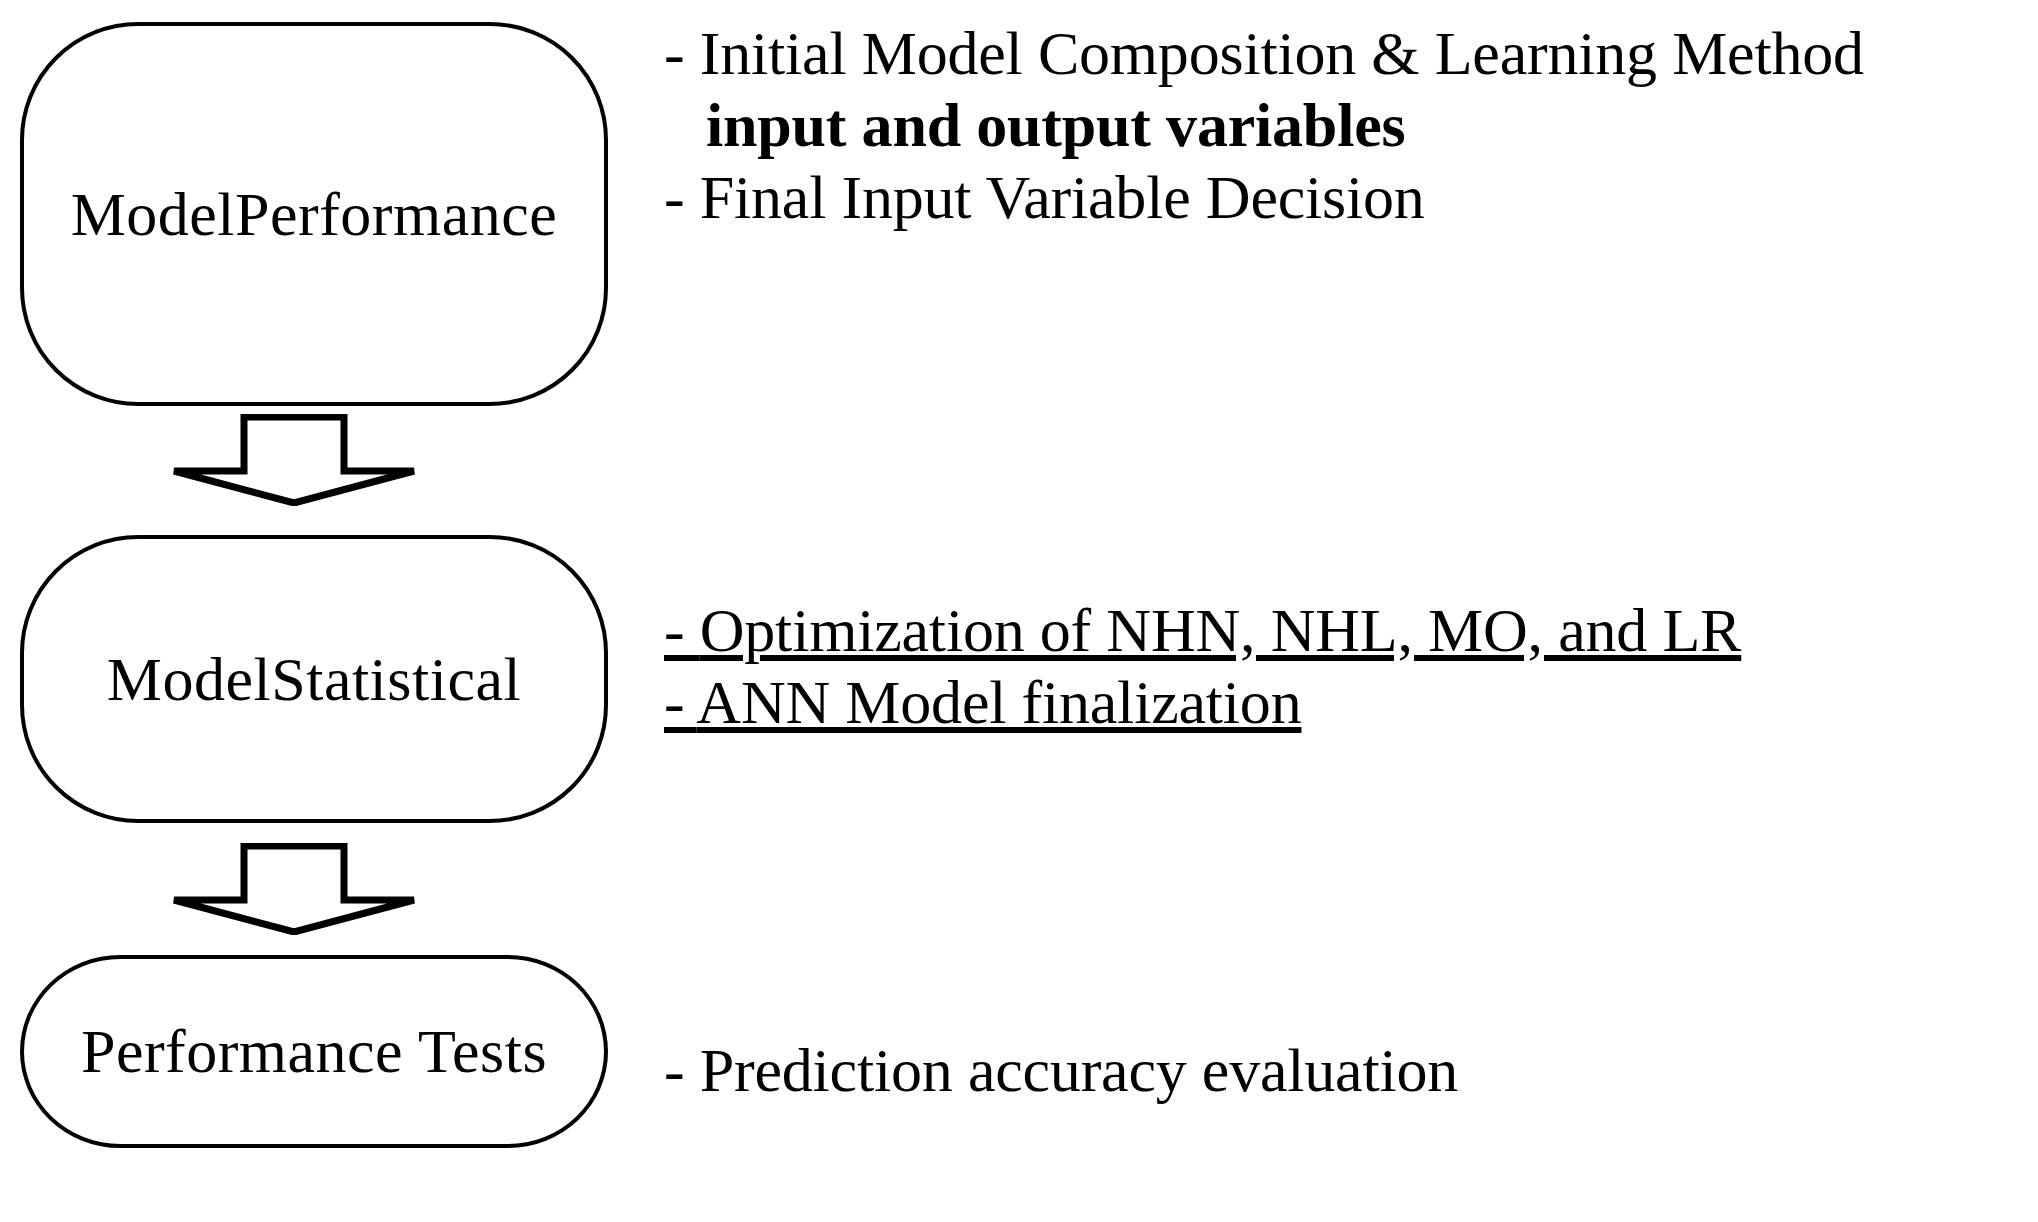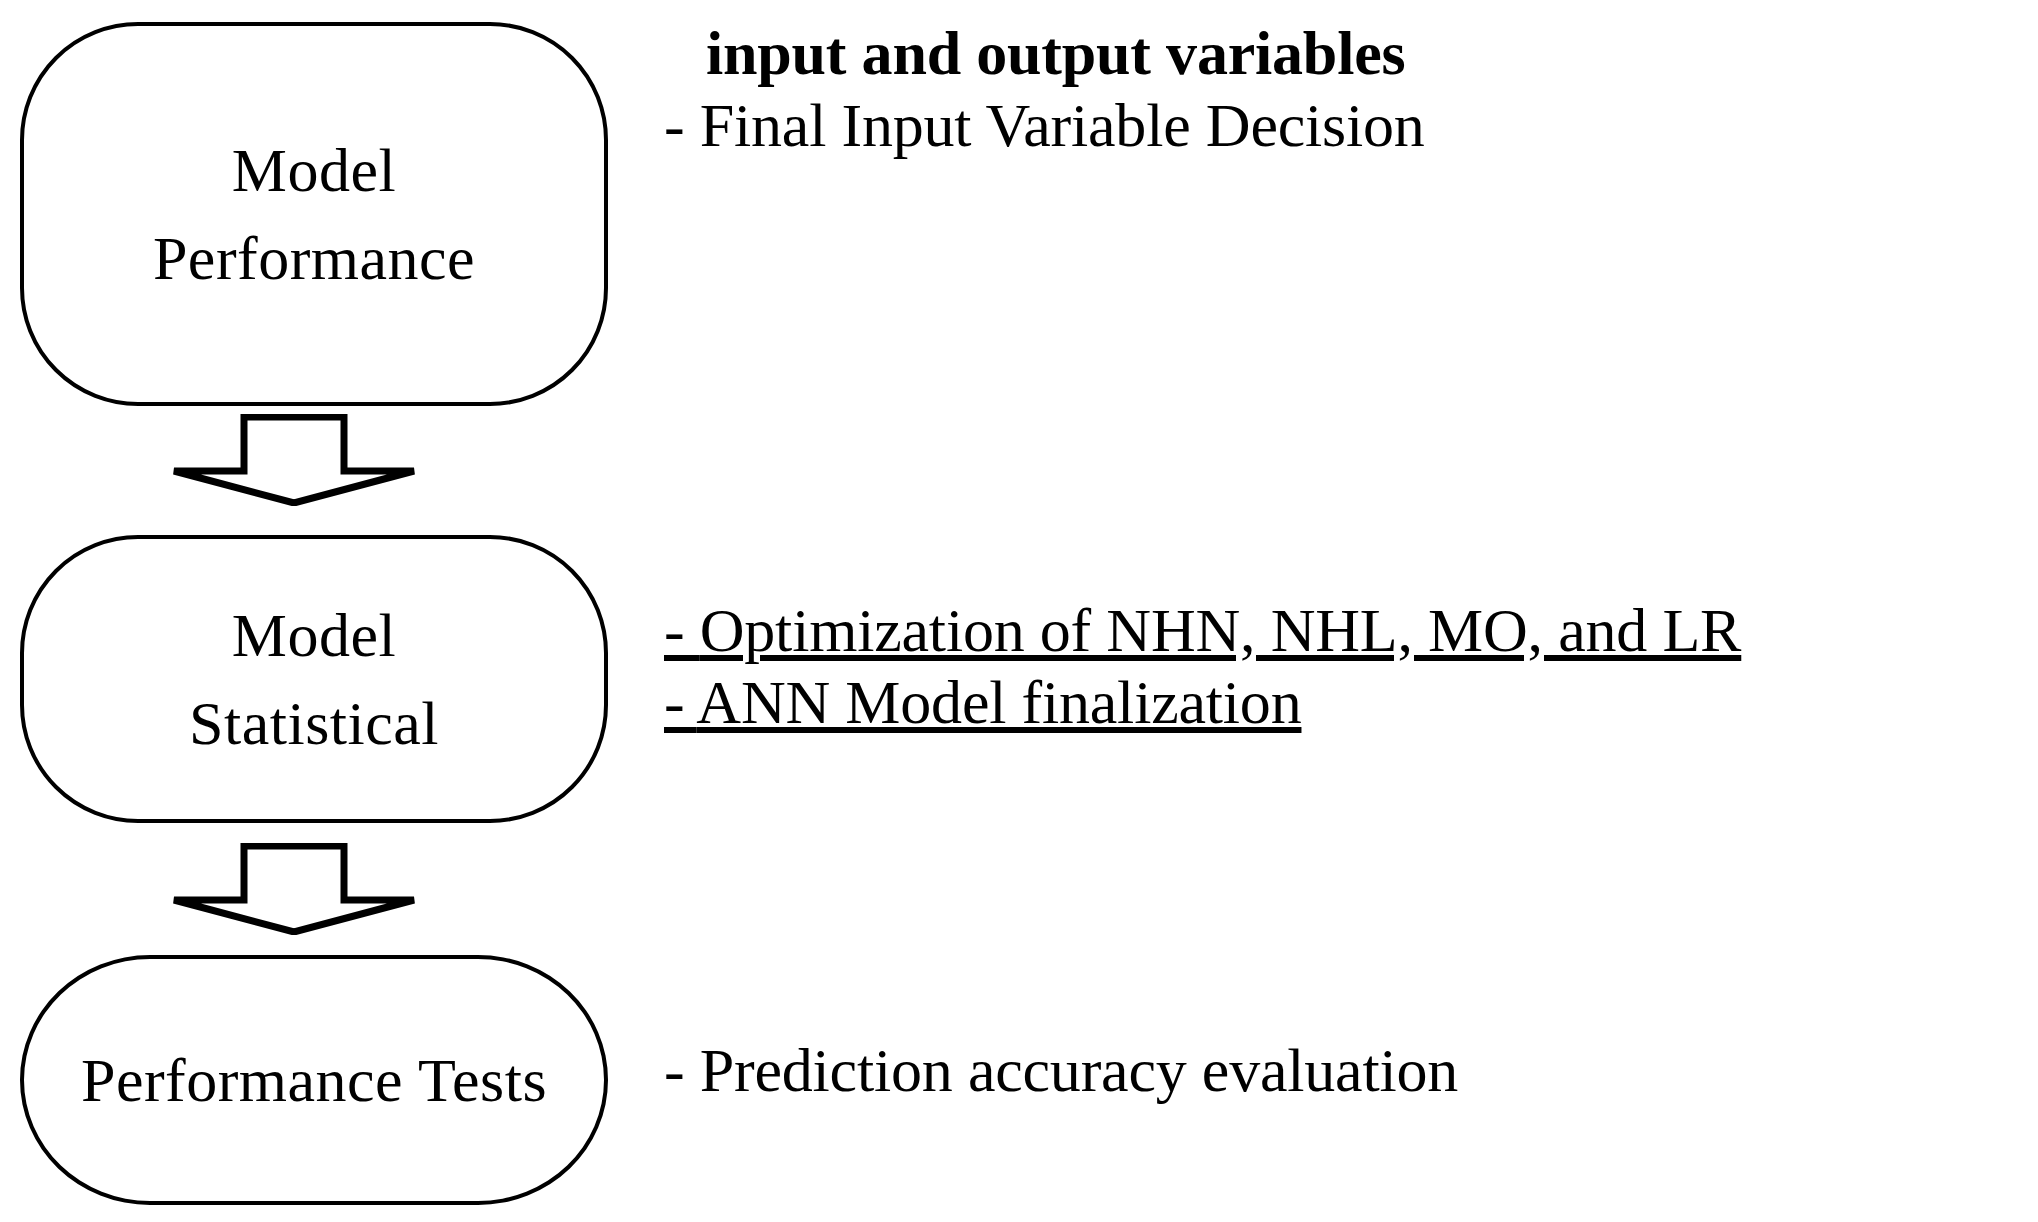--- a/index.html
+++ b/index.html
@@ -20,21 +20,21 @@
     overflow: hidden;
   }
 
   
   .node {
     position: absolute;
     box-sizing: border-box;
     border: 4px solid #000000;
     background: #ffffff;
     display: flex;
-    flex-direction: column;
+    flex-direction: row;
     align-items: center;
     justify-content: center;
     text-align: center;
   }
   .node-line {
     display: block;
     font-size: 62px;
     line-height: 1.42;
     letter-spacing: 0.5px;
     white-space: nowrap;
@@ -51,21 +51,21 @@
     left: 20px;
     top: 535px;
     width: 588px;
     height: 288px;
     border-radius: 118px;
   }
   #node-performance-tests {
     left: 20px;
     top: 955px;
     width: 588px;
-    height: 250px;
+    height: 193px;
     border-radius: 130px / 125px;
   }
 
   
   .arrow {
     position: absolute;
     left: 170px;
     width: 248px;
     height: 92px;
   }
@@ -102,20 +102,21 @@
 <body>
 
 <div id="canvas">
 
   <div class="node" id="node-model-development">
     <span class="node-line">Model</span>
     <span class="node-line">Performance</span>
   </div>
 
   <div class="notes" id="notes-development">
+    <span class="note-line dash">Initial Model Composition &amp; Learning Method</span>
     <span class="note-line cont">input and output variables</span>
     <span class="note-line dash">Final Input Variable Decision</span>
   </div>
 
   <div class="arrow" id="arrow-1">
     <svg viewBox="0 0 248 92" preserveAspectRatio="none">
       <polygon points="74,3 174,3 174,57 244,57 124,89 4,57 74,57" fill="#ffffff" stroke="#000000" stroke-width="7" stroke-linejoin="miter"></polygon>
     </svg>
   </div>
 

